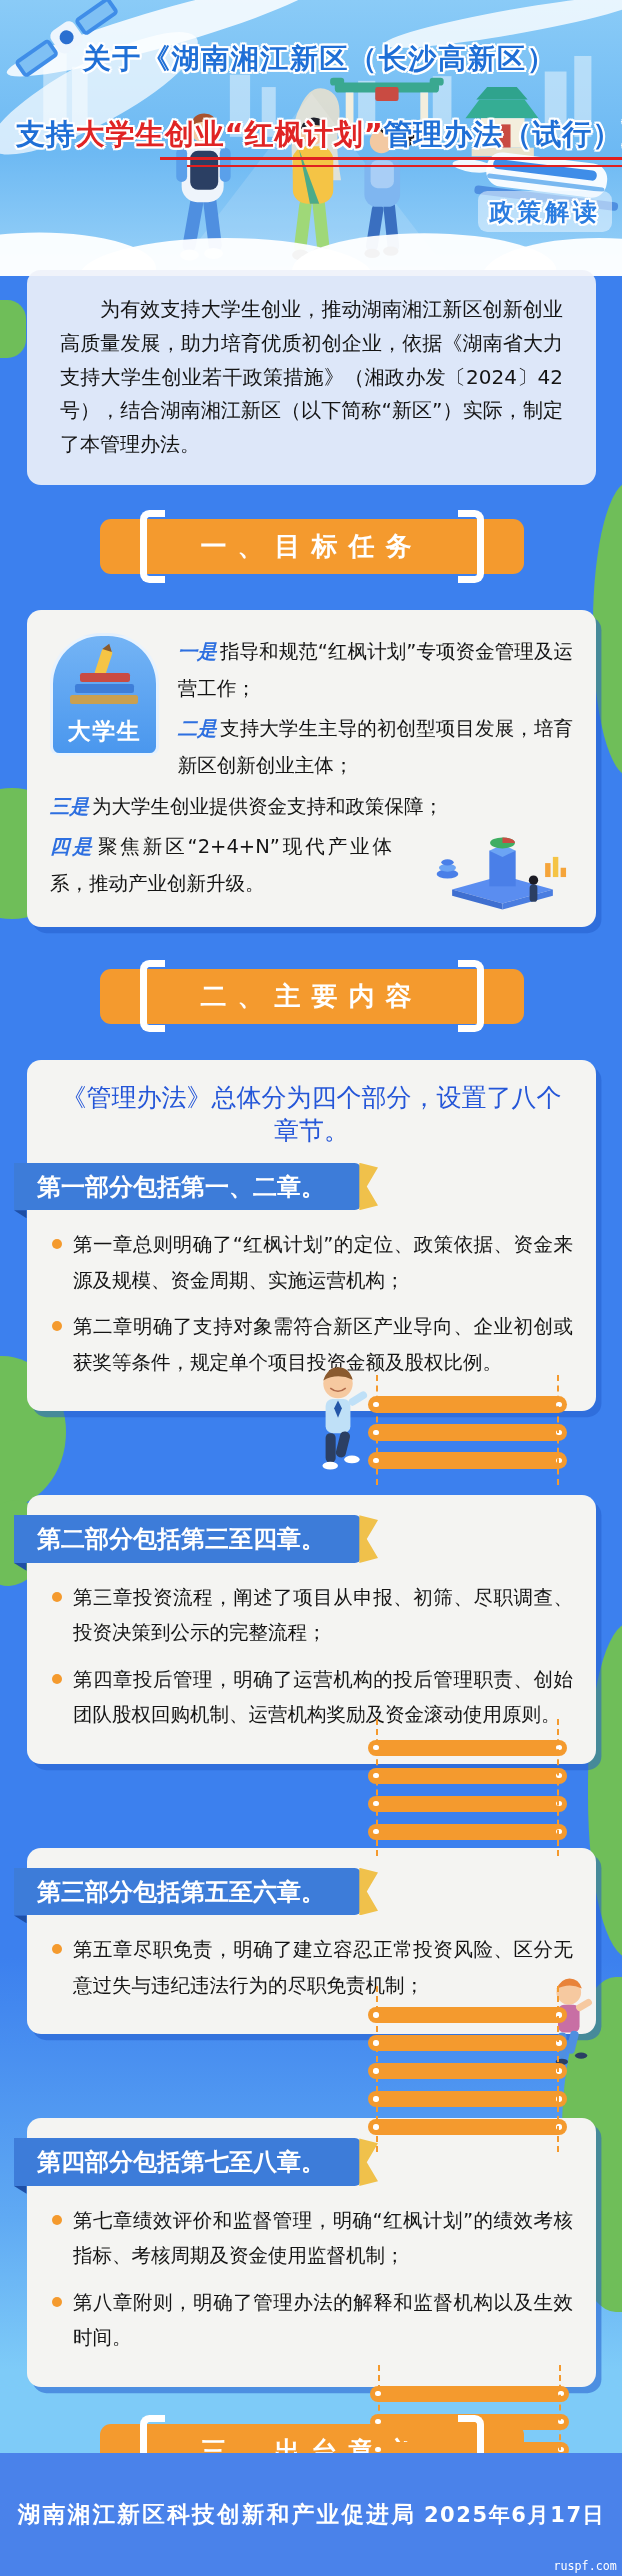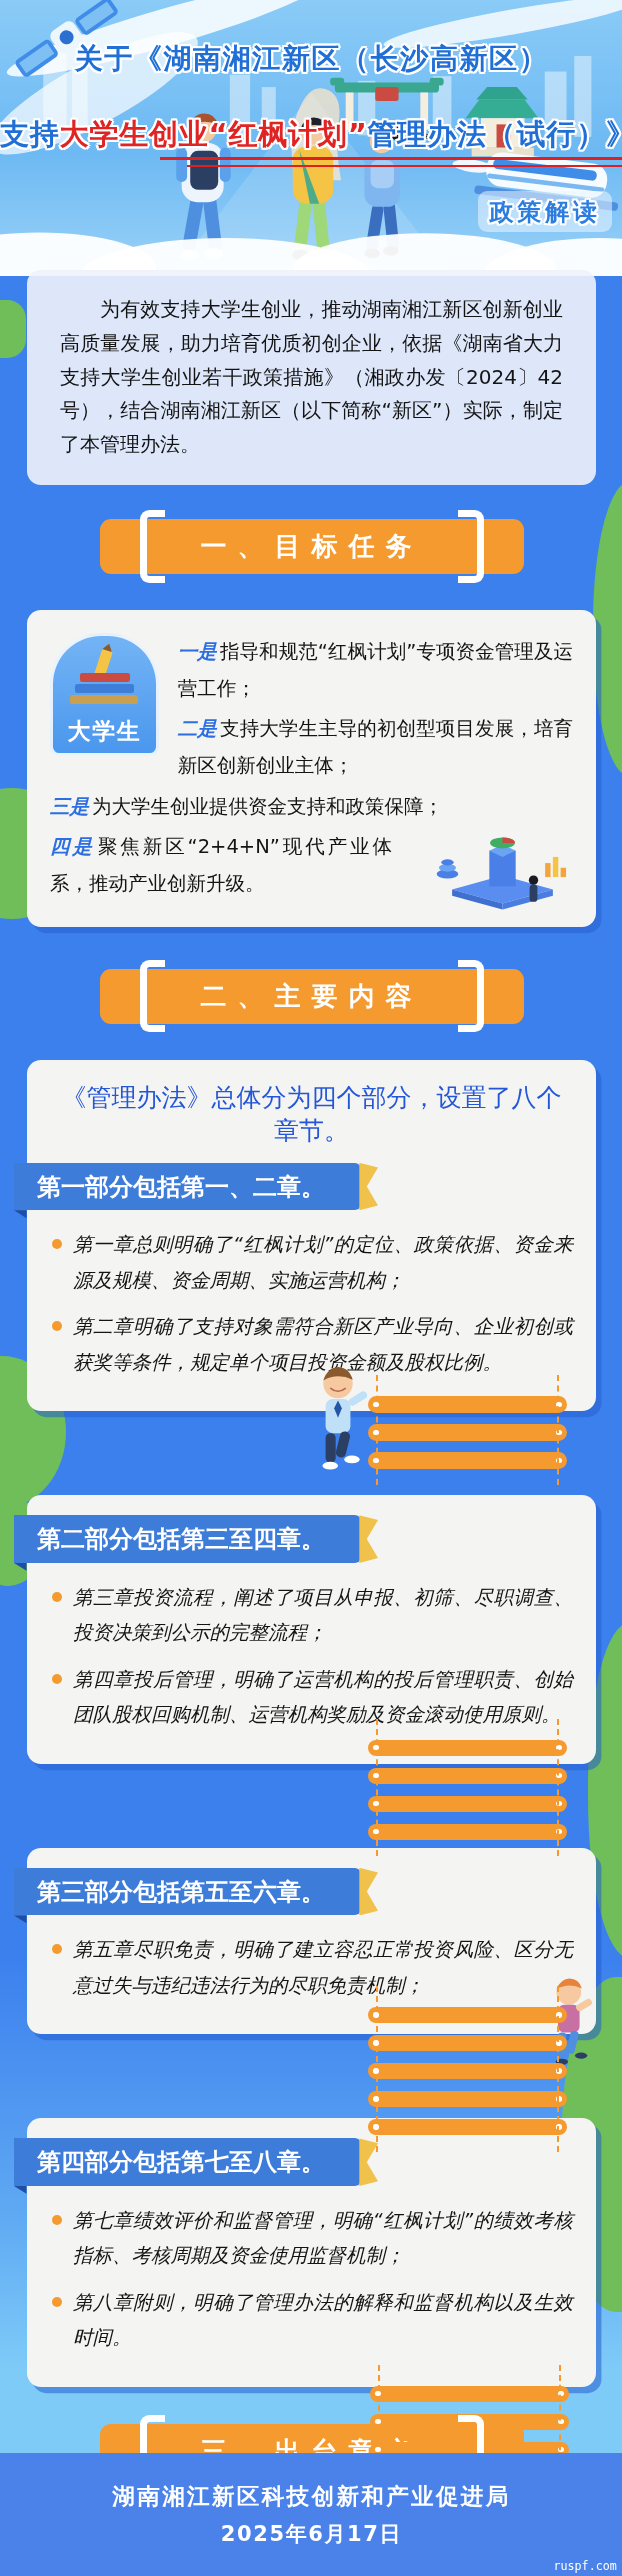--- a/index.html
+++ b/index.html
@@ -11,21 +11,21 @@
   .b1{left:-14px;top:300px;width:40px;height:58px;border-radius:0 18.7px 18.7px 0;}
   .b2{left:-54px;top:788px;width:132px;height:131px;border-radius:50%;}
   .b3{left:-62px;top:1356px;width:128px;height:152px;border-radius:50%;}
   .b4{left:-23px;top:1500px;width:70px;height:86px;border-radius:45%;transform:rotate(25deg);}
   .b5{right:-48px;top:481px;width:78px;height:296px;border-radius:48%;}
   .b6{right:-51px;top:1623px;width:86px;height:335px;border-radius:48%;}
   .b7{right:-56px;top:1977px;width:117px;height:335px;border-radius:46%;}
   
   .hero{position:relative;height:276px;background:linear-gradient(180deg,#8ACBF7 0%,#6DB9F3 55%,#9AD2f8 100%);overflow:hidden;z-index:1;}
   .hero svg{position:absolute;left:0;top:0;}
-  .outline-w{text-shadow:-1.6px -1.6px 0 #fff,1.6px -1.6px 0 #fff,-1.6px 1.6px 0 #fff,1.6px 1.6px 0 #fff,0 -2.3px 0 #fff,0 2.3px 0 #fff,-2.3px 0 0 #fff,2.3px 0 0 #fff;}
+  .outline-w{text-shadow:-1.6px -1.6px 0 #fff,1.6px -1.6px 0 #fff,-1.6px 1.6px 0 #fff,1.6px 1.6px 0 #fff,0 -2.3px 0 #fff,0 2.3px 0 #fff,-2.3px 0 0 #fff,2.3px 0 0 #fff;padding-left:16px;}
   .hero-t1{position:absolute;left:0;right:0;top:40px;text-align:center;font-size:28px;font-weight:bold;color:#1F6FD6;letter-spacing:1.6px;z-index:3;}
   .hero-t2{position:absolute;left:0;right:0;top:115px;text-align:center;font-size:29px;font-weight:bold;color:#1F6FD6;letter-spacing:0.8px;z-index:3;white-space:nowrap;}
   .hero-t2 .red{color:#E02424;}
   .u1,.u2{position:absolute;background:#E02020;z-index:3;}
   .u1{left:160px;top:157px;width:463px;height:3.1px;}
   .u2{left:187px;top:165px;width:436px;height:2.3px;}
   .hero-badge{position:absolute;right:11px;top:191px;z-index:4;font-size:24px;font-weight:bold;color:#2B7DE0;letter-spacing:3.9px;background:rgba(235,246,255,0.55);border-radius:9.3px;padding:4.7px 11px;}
   
   .intro{position:relative;z-index:2;margin:-6.2px 27px 0;background:rgba(238,242,250,0.9);border-radius:14px;
     padding:15.6px 25px;font-size:20px;line-height:1.68;color:#141414;text-align:justify;}
@@ -57,42 +57,42 @@
   .iso{position:absolute;right:12.5px;bottom:4.7px;z-index:1;}
   
   .overview{margin:1.6px 0 15.6px;text-align:center;color:#2456D8;font-size:25px;font-weight:normal;}
   .ribbon{position:relative;margin-left:-36px;width:fit-content;background:#3D7CD9;color:#fff;
     font-size:24px;font-weight:bold;border-radius:0 6.2px 6.2px 0;padding:7.8px 36px 7.8px 23px;}
   .ribbon:before{content:'';position:absolute;left:0;bottom:-7.8px;width:12.5px;height:7.8px;background:#1E4FA6;
     clip-path:polygon(0 0,100% 0,100% 100%);}
   .ribbon:after{content:'';position:absolute;right:-17px;top:0;bottom:0;width:18.7px;background:#F0C14B;
     clip-path:polygon(0 0,100% 10%,40% 50%,100% 90%,0 100%);}
   .bullets{margin:17px 0 0;padding:0;list-style:none;font-size:19.5px;line-height:1.82;color:#141414;}
-  .bullets li{position:relative;margin:11px 0;padding-left:23px;text-align:justify;font-style:italic;}
+  .bullets li{position:relative;margin:11px 0;padding-left:23px;text-align:justify;}
   .bullets li:before{content:'';position:absolute;left:1.6px;top:11.7px;width:10px;height:10px;border-radius:50%;background:#F49A2E;}
   
   .divider{position:relative;z-index:6;height:101px;margin:-26.5px 0;pointer-events:none;}
   .bars{position:absolute;right:56px;top:0;width:199px;}
   .bars:before,.bars:after{content:'';position:absolute;top:-9.3px;bottom:-4.7px;border-left:2.3px dashed #F49A2E;}
   .bars:before{left:7.8px;} .bars:after{right:7.8px;}
   .bar{position:relative;width:199px;height:16.3px;margin:11.7px 0;background:#F49A2E;border-radius:8.6px;}
   .bar:before,.bar:after{content:'';position:absolute;top:5.4px;width:5.4px;height:5.4px;border-radius:50%;background:#fff;}
   .bar:before{left:5.4px;} .bar:after{right:5.4px;}
   .bars.ext:after{bottom:-33px;}
   .bars .tail{position:absolute;left:7.8px;right:7.8px;bottom:-33px;height:28px;border-bottom:2.3px dashed #F49A2E;}
   .figure{position:absolute;}
   
   .sig-head{position:relative;z-index:2;text-align:center;margin-top:37px;}
   .sig-bars{position:absolute;right:54px;top:-50px;z-index:1;}
   .card6wrap{position:relative;z-index:2;margin:36px 27px 0;}
   .card6wrap:before{content:'';position:absolute;left:15.6px;right:15.6px;top:-11.7px;bottom:-9.3px;background:#2E6BDC;border-radius:18.7px;}
   .card6{position:relative;background:#F4F4F2;border-radius:14px;padding:22px 30px 20px;}
   
   .footer{position:absolute;left:0;right:0;bottom:0;height:123px;background:#4A82EA;z-index:3;
-    display:flex;flex-direction:column;align-items:center;justify-content:center;gap:7.8px;color:#fff;}
+    display:flex;align-items:center;justify-content:center;gap:7.8px;color:#fff;}
   .footer .org{font-size:22.6px;font-weight:bold;letter-spacing:2.3px;}
   .footer .date{font-size:21px;font-weight:bold;letter-spacing:1.6px;}
   .watermark{position:absolute;right:6.2px;bottom:3.1px;font-size:11.7px;color:#fff;font-family:"DejaVu Sans Mono",monospace;}
 </style>
 </head>
 <body>
 
 <div class="page">
 
   <div class="blob b1"></div>

